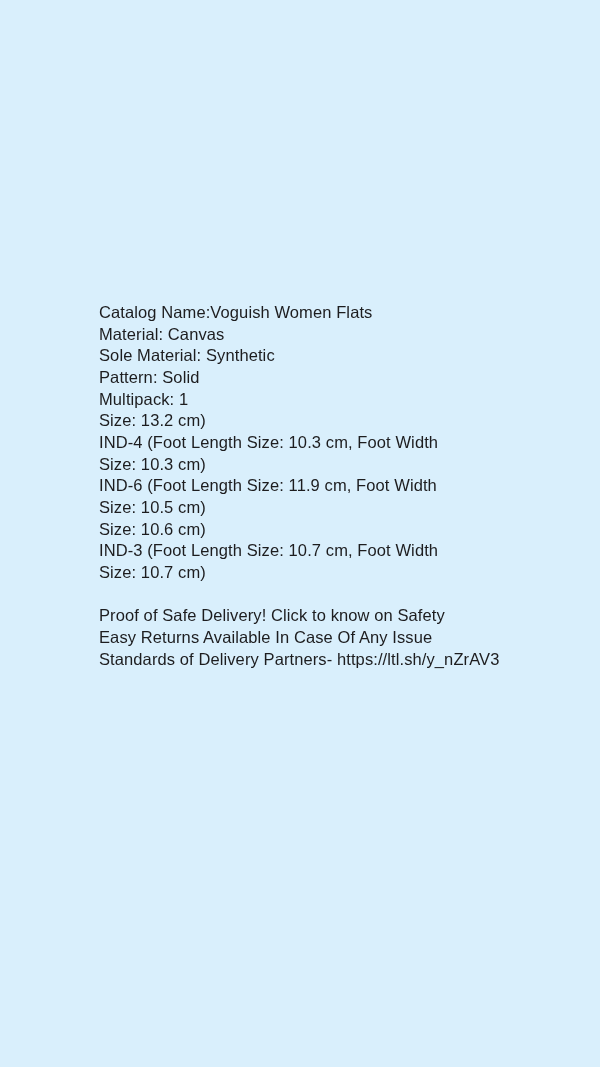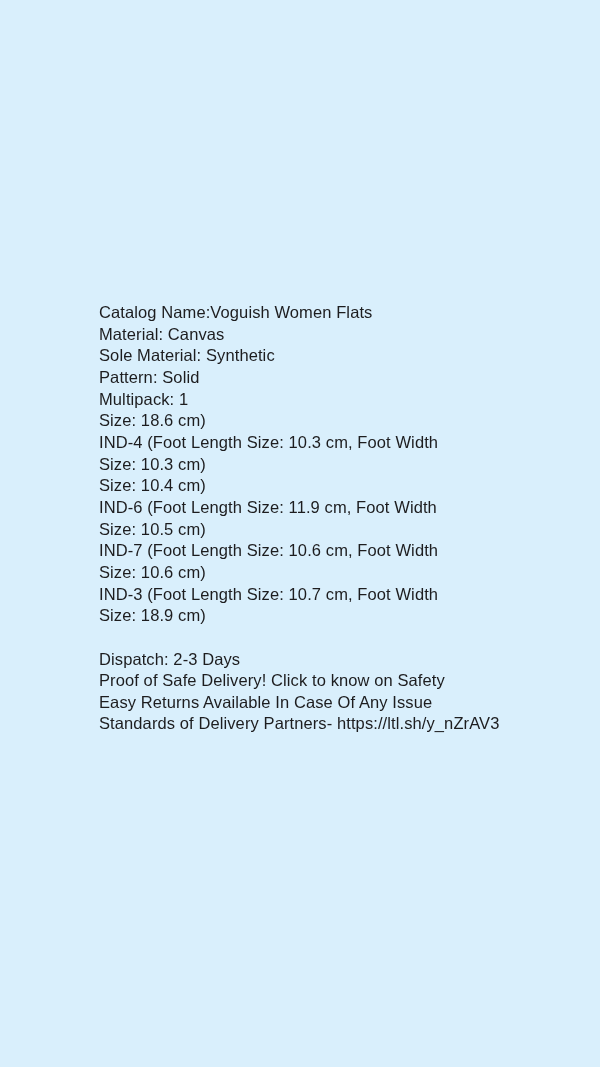--- a/index.html
+++ b/index.html
@@ -42,44 +42,41 @@
       <div class="line">Material: Canvas</div>
 
       <div class="line">Sole Material: Synthetic</div>
 
       <div class="line">Pattern: Solid</div>
 
       <div class="line">Multipack: 1</div>
 
 
 
-      <div class="line">Size: 18.6 cm)</div>
+      <div class="line">Size: 13.2 cm)</div>
 
       <div class="line">IND-4 (Foot Length Size: 10.3 cm, Foot Width</div>
 
       <div class="line">Size: 10.3 cm)</div>
 
 
-      <div class="line">Size: 10.4 cm)</div>
 
       <div class="line">IND-6 (Foot Length Size: 11.9 cm, Foot Width</div>
 
       <div class="line">Size: 10.5 cm)</div>
 
-      <div class="line">IND-7 (Foot Length Size: 10.6 cm, Foot Width</div>
 
       <div class="line">Size: 10.6 cm)</div>
 
       <div class="line">IND-3 (Foot Length Size: 10.7 cm, Foot Width</div>
 
-      <div class="line">Size: 18.9 cm)</div>
+      <div class="line">Size: 10.7 cm)</div>
 
       <div class="line">&nbsp;</div>
 
-      <div class="line">Dispatch: 2-3 Days</div>
 
       <div class="line">Proof of Safe Delivery! Click to know on Safety</div>
 
       <div class="line">Easy Returns Available In Case Of Any Issue</div>
 
       <div class="line">Standards of Delivery Partners- https://ltl.sh/y_nZrAV3</div>
     </div>
 </div>
 
 </body></html>

